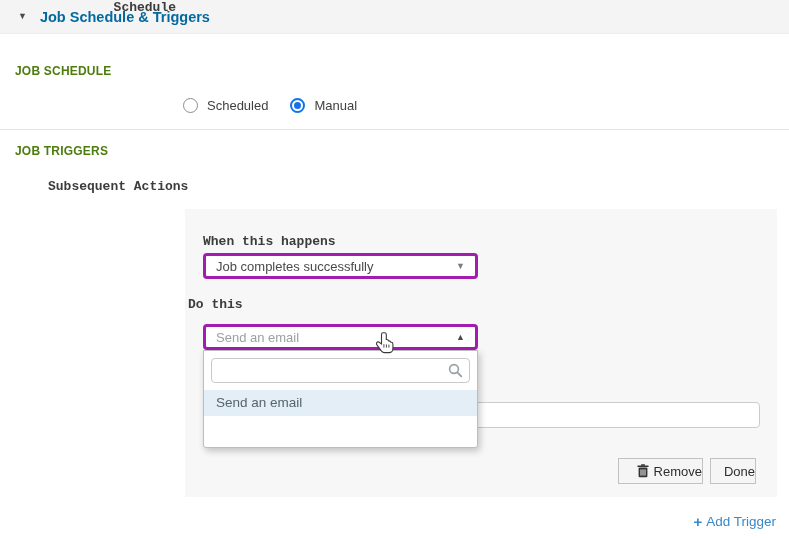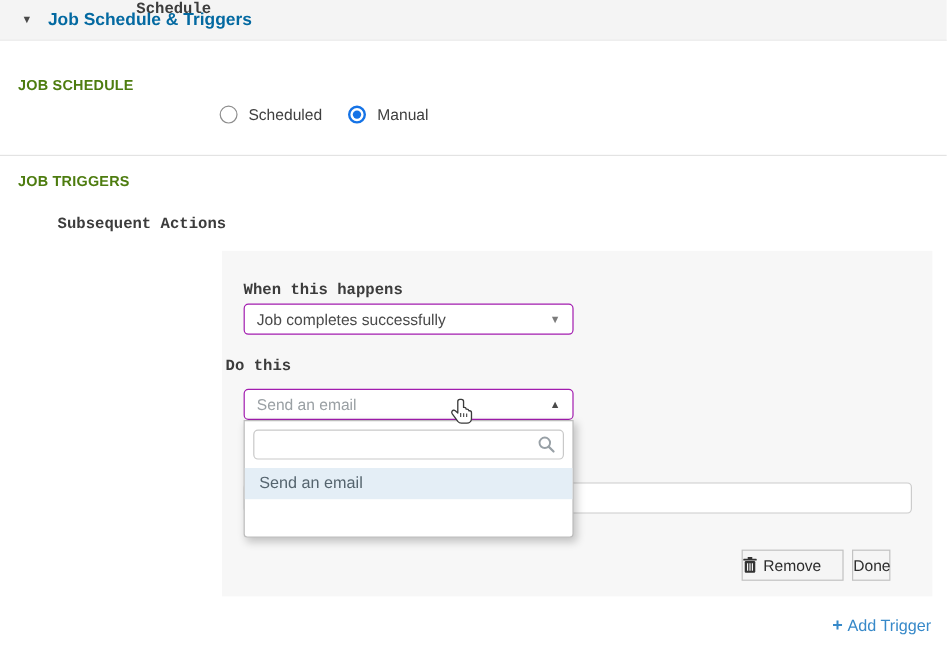--- a/index.html
+++ b/index.html
@@ -12,35 +12,35 @@
   .header-bar { left:0; top:0; width:789px; height:34px; background:#f4f4f4;
     border-bottom:1px solid #ececec; display:flex; align-items:center; cursor:pointer; }
   .collapse-tri { margin-left:18px; font-size:9px; color:#4a4a4a; line-height:1; }
   .header-title { margin-left:13px; font-size:14.5px; font-weight:bold; color:#0369a1; }
 
   .section-label { font-size:12px; font-weight:bold; color:#4d7c0f; letter-spacing:.2px; }
   .form-label { font-size:13px; font-weight:bold; color:#3c3c3c;font-family:Liberation Mono, monospace; }
 
   
   .schedule-label { left:0; top:100; width:176px; text-align:right; }
-  .radio-row { left:183px; top:88px; display:flex; align-items:flex-start; }
+  .radio-row { left:183px; top:98px; display:flex; align-items:flex-start; }
   .radio { width:15px; height:15px; border-radius:50%; background:#fff;
     border:1px solid #8d8d8d; position:relative; cursor:pointer; flex:0 0 auto; }
   .radio.selected { border:2px solid #1573e6; }
   .radio.selected::after { content:""; position:absolute; left:50%; top:50%;
     width:7px; height:7px; margin:-3.5px 0 0 -3.5px; border-radius:50%; background:#1573e6; }
   .radio-label { font-size:13px; color:#3f3f3f; margin:0 22px 0 9px; }
   .radio-label.last { margin-right:0; }
 
   .divider { left:0; top:129px; width:789px; height:1px; background:#e3e3e3; }
 
   
   .panel { left:185px; top:209px; width:592px; height:288px; background:#f7f7f7; }
 
-  .select-box { width:275px; height:26px; background:#fff; border:1px solid #a21caf;
+  .select-box { width:275px; height:26px; background:#fff; border:3px solid #a21caf;
     border-radius:4px; display:flex; align-items:center; padding:0 10px; cursor:pointer; }
   .select-box .value { font-size:13px; color:#4a4a4a; flex:1; white-space:nowrap;
     overflow:hidden; }
   .select-box .value.muted { color:#9aa0a4; }
   .select-arrow { font-size:9px; color:#7c7c7c; line-height:1; }
   .select-arrow.up { color:#4a4a4a; }
 
   .dd1 { left:203px; top:253px; }
   .dd2 { left:203px; top:324px; }
 
@@ -61,24 +61,24 @@
   .dd-option { height:26px; line-height:26px; padding-left:12px; font-size:13.5px;
     color:#55646e; cursor:pointer; }
   .dd-option.highlighted { background:#e4eef6; }
 
   
   .cursor { left:375px; top:331px; z-index:9; pointer-events:none; }
 
   
   .btn { position:absolute; top:458px; height:26px; background:#f5f5f5;
     border:1px solid #c2c2c2; border-radius:0; display:flex; align-items:center;
-    justify-content:flex-start; font-size:13px; color:#2e2e2e; cursor:pointer; gap:5px;
+    justify-content:flex-end; font-size:13px; color:#2e2e2e; cursor:pointer; gap:5px;
     font-family:inherit; }
   .btn-remove { left:618px; width:85px; }
-  .btn-done { left:710px; width:32px; }
+  .btn-done { left:710px; width:46px; }
 
   
   .add-trigger { right:13px; top:514px; display:flex; align-items:center; gap:4px;
     color:#3789c9; font-size:13.5px; cursor:pointer; }
   .add-plus { font-weight:bold; font-size:15px; line-height:1; }
 </style>
 </head>
 <body>
 
 <div class="abs header-bar">

